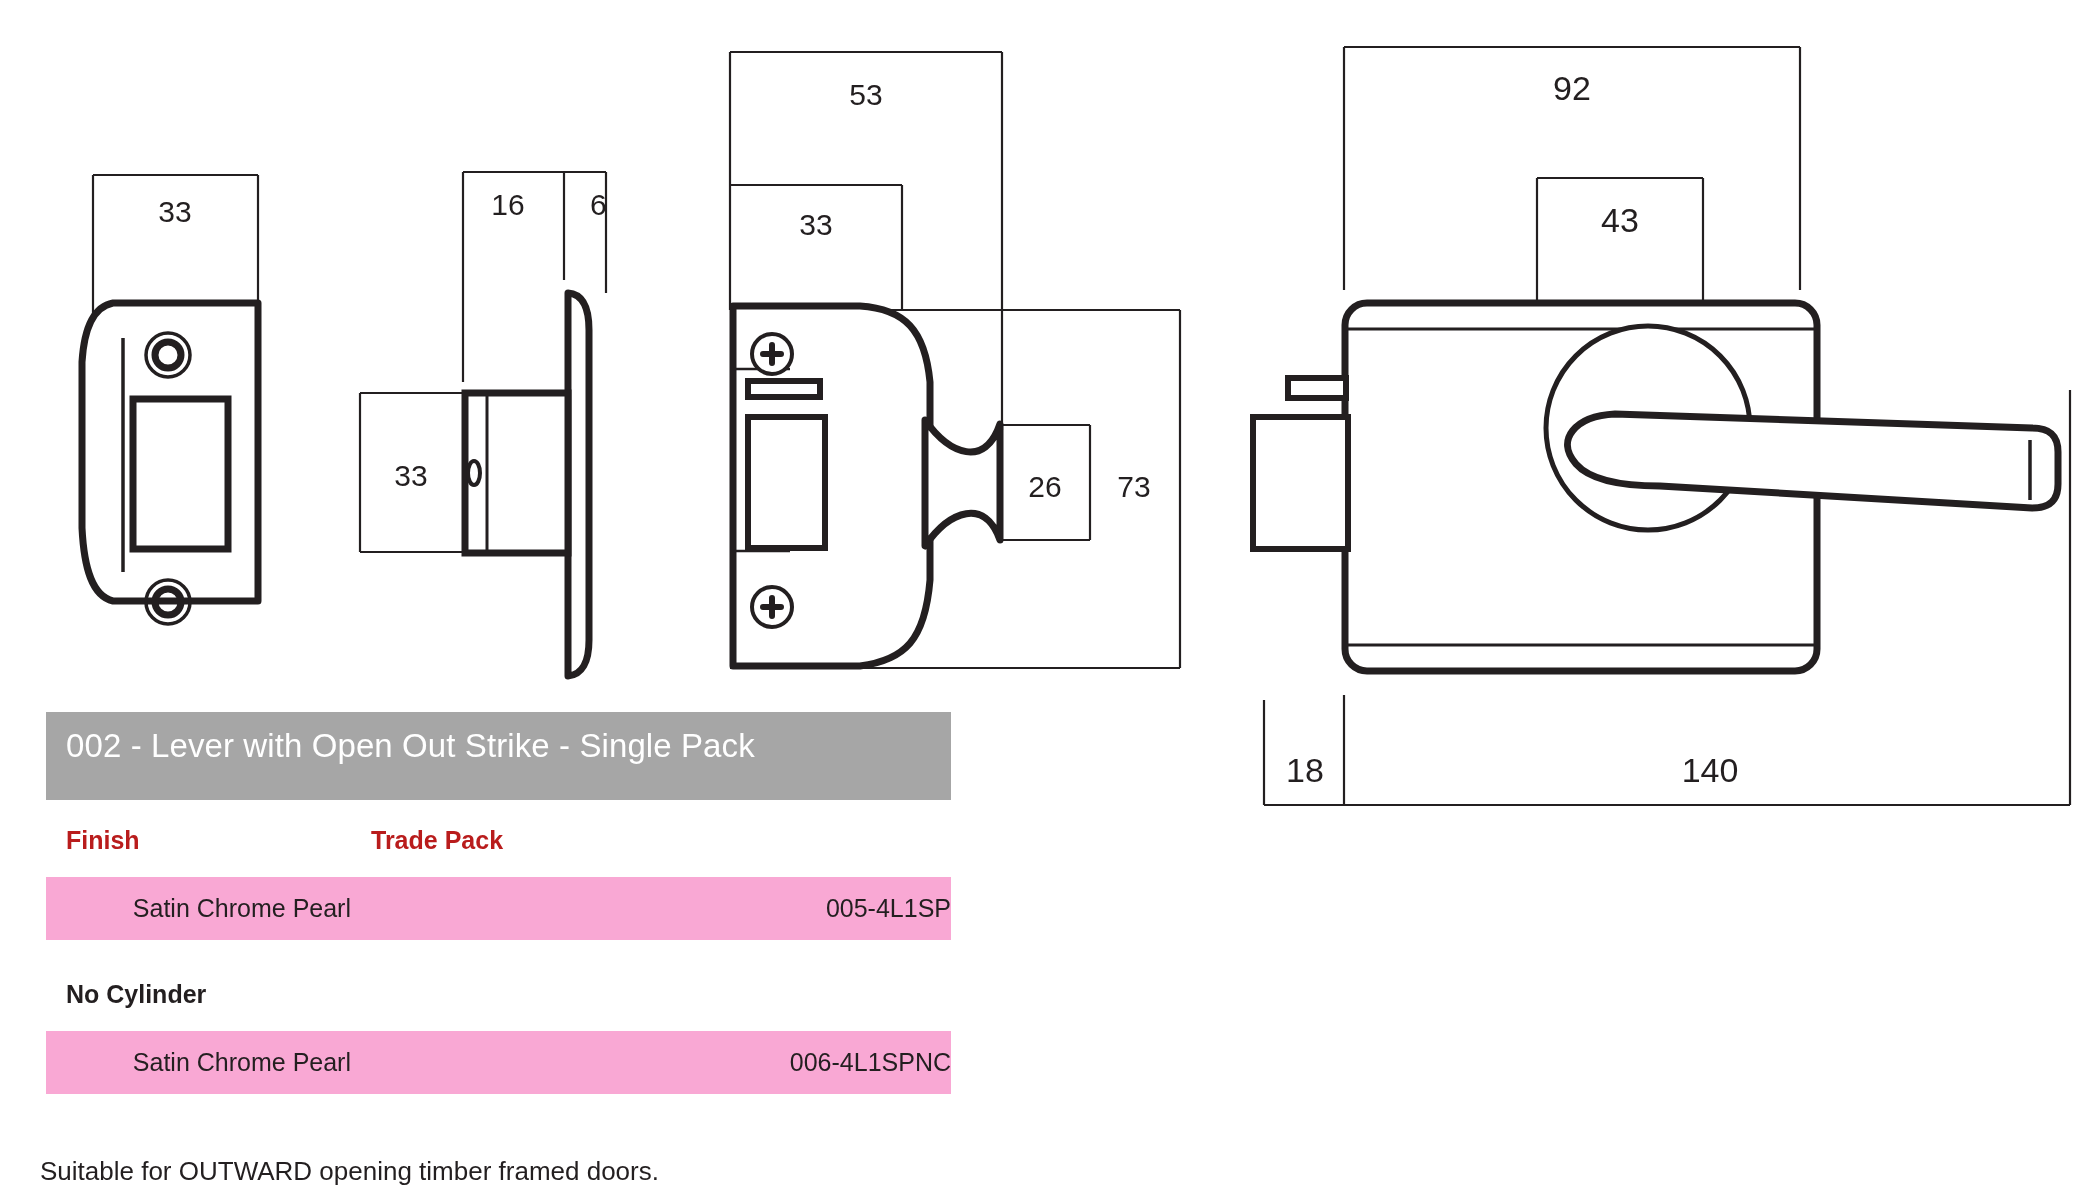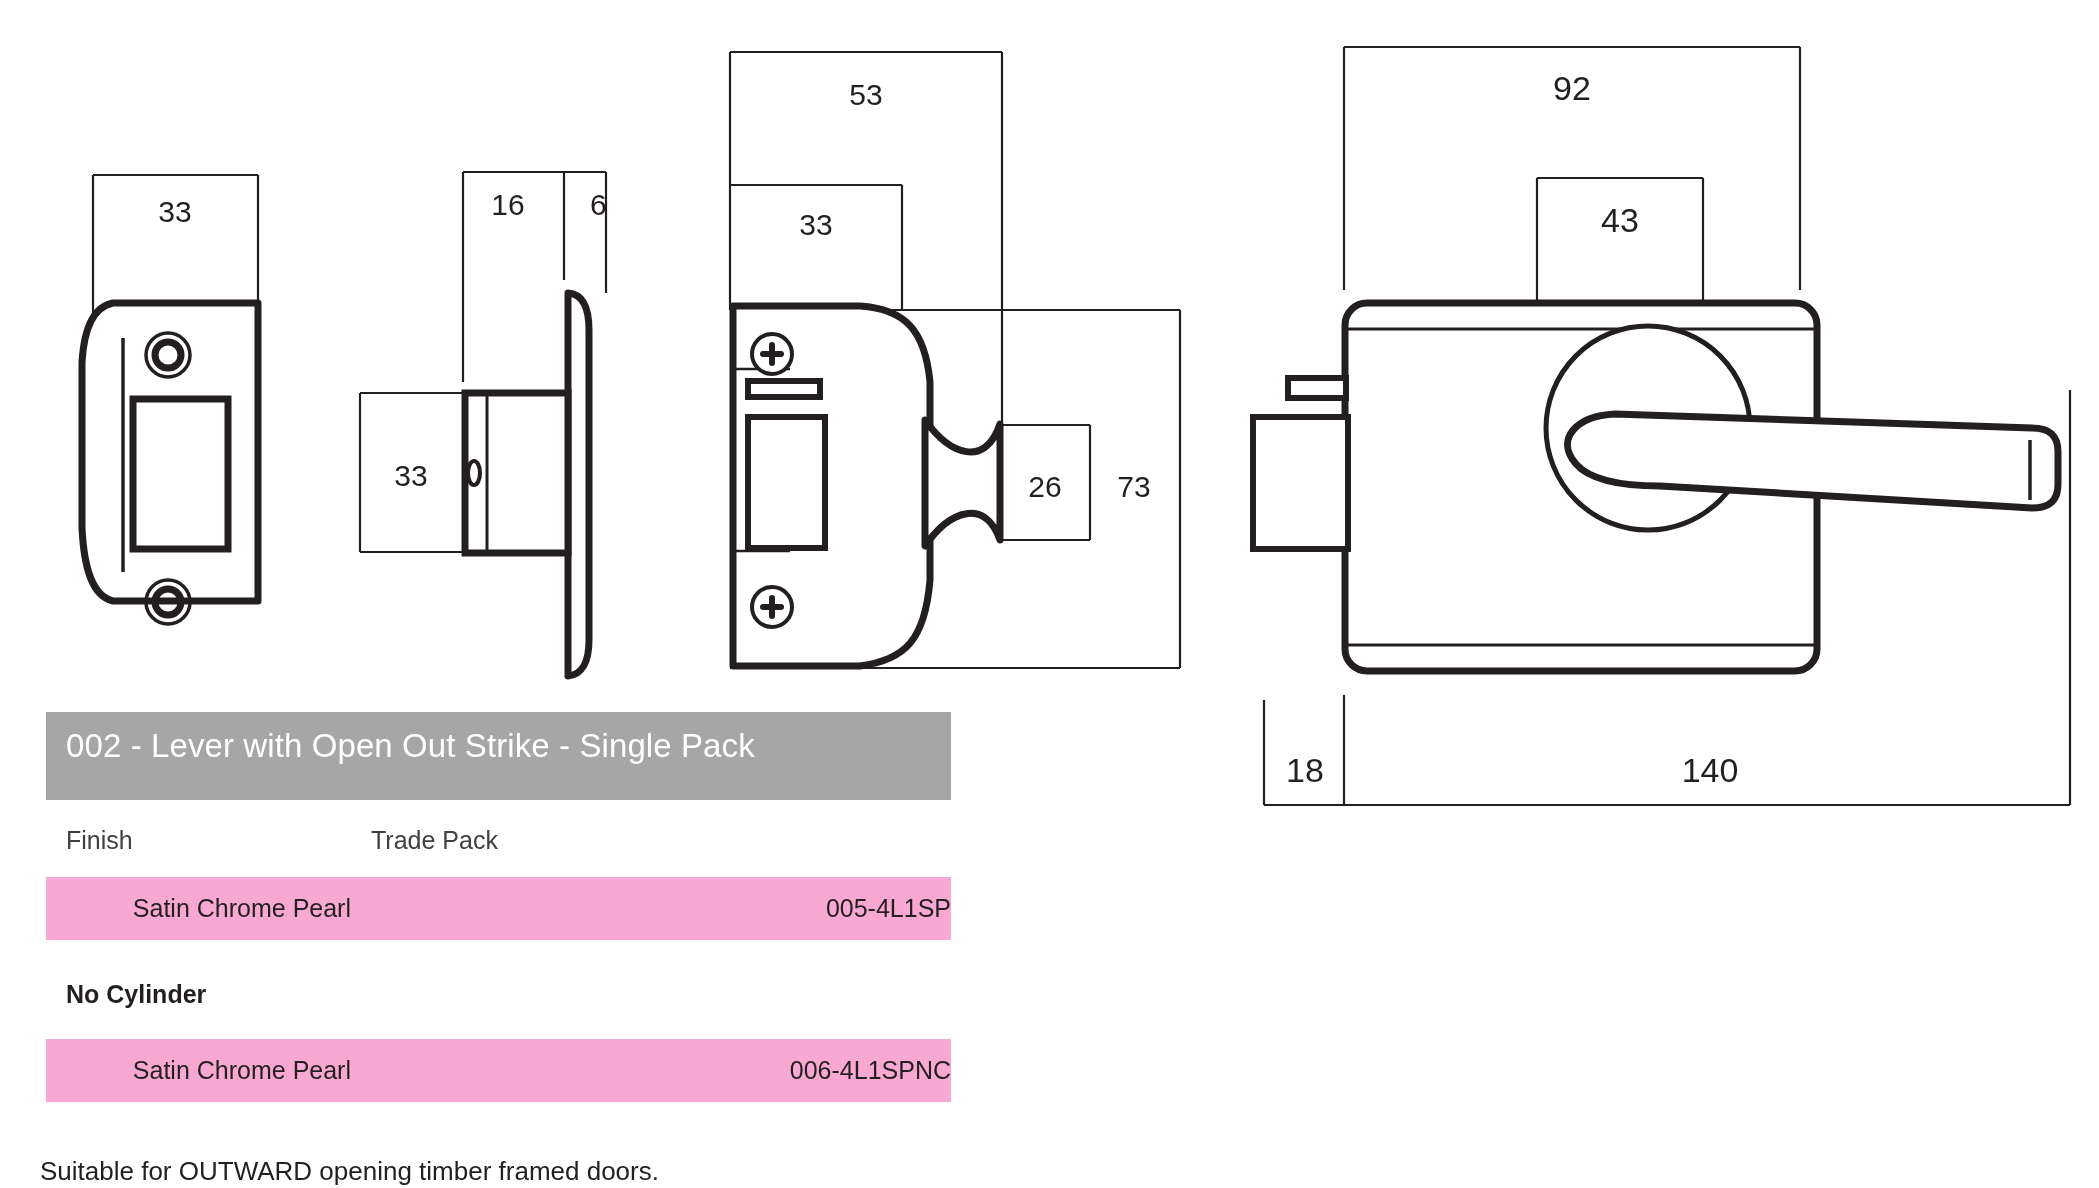--- a/index.html
+++ b/index.html
@@ -55,38 +55,38 @@
     border-collapse: collapse;
     table-layout: fixed;
     margin-top: 0;
   }
   table.spec-table col.c1 { width: 305px; }
   table.spec-table col.c2 { width: 600px; }
 
   table.spec-table th {
     text-align: left;
     font-size: 25px;
-    font-weight: normal;
+    font-weight: bold;
     padding: 26px 0 22px 20px;
     background: #ffffff;
-    color: #404040;
+    color: #b91c1c;
   }
   table.spec-table td {
     text-align: left;
     font-size: 25px;
     font-weight: normal;
     padding: 17px 0 17px 20px;
     color: #231f20;
   }
   tr.shaded td { background: #f9a8d4; text-align: right; }
   tr.group-row td {
     background: #ffffff;
     font-weight: bold;
     padding-top: 26px;
-    padding-bottom: 30px;
+    padding-bottom: 22px;
   }
   tr.spacer-row td {
     background: #ffffff;
     padding: 0;
     height: 14px;
     font-size: 0;
     line-height: 0;
   }
 
   #footnote {

